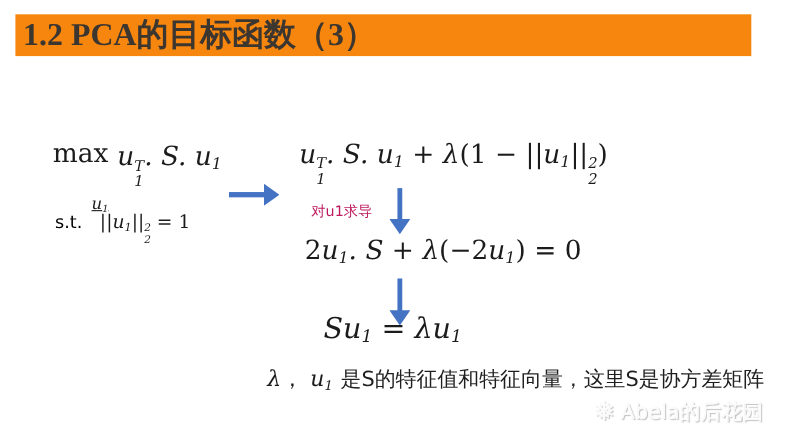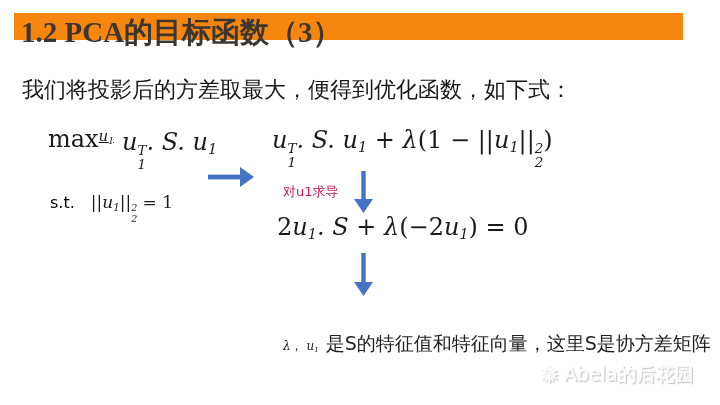--- a/index.html
+++ b/index.html
@@ -7,23 +7,23 @@
     width: 720px; height: 405px;
     background: #ffffff;
     font-family: "DejaVu Sans", sans-serif;
     position: relative; overflow: hidden;
   }
   .slide { position: absolute; inset: 0; background: #ffffff; }
 
   
   .header {
     position: absolute; left: 14px; top: 13px;
-    width: 669px; height: 27px;
+    width: 669px; height: 38px;
     background: #F7860E;
-    display: flex; align-items: flex-start;
+    display: flex; align-items: center;
   }
   .header .title {
     font-family: "Liberation Serif", "DejaVu Serif", serif;
     font-weight: bold; font-size: 29px; color: #3C3631;
     padding-left: 7px; white-space: nowrap; letter-spacing: 0px;
   }
 
   
   .intro {
     position: absolute; left: 22px; top: 75px;
@@ -41,21 +41,21 @@
   .msub { font-style: italic; font-size: 0.60em; vertical-align: -0.28em; }
   .stk {
     display: inline-flex; flex-direction: column;
     font-size: 0.56em; line-height: 1.08;
     vertical-align: -0.36em; font-style: italic; text-align: left;
   }
   .stk span { display: block; }
 
   
   .max-block { position: absolute; left: 48px; top: 127px; display: flex; align-items: flex-start; }
-  .max-col { display: flex; flex-direction: row; align-items: flex-start; }
+  .max-col { display: flex; flex-direction: column; align-items: flex-end; gap: 24px; }
   .mop { font-family: "DejaVu Serif", serif; font-style: normal; font-size: 24px; color: #1B1B1B; line-height: 1.05; }
   .munder { font-size: 15px; margin-top: 0px; text-decoration: underline; }
   .obj-body { font-size: 24px; margin-left: 8px; margin-top: 1px; }
 
   
   .st-block { position: absolute; left: 50px; top: 192px; display: flex; align-items: baseline; }
   .st-label { font-family: "DejaVu Sans", sans-serif; font-size: 16px; color: #000000; }
   .st-body { font-size: 17px; margin-left: 16px; }
 
   
@@ -74,21 +74,21 @@
   
   .arrow-right { position: absolute; left: 208px; top: 167px; }
   .arrow-down-1 { position: absolute; left: 354px; top: 171px; }
   .arrow-down-2 { position: absolute; left: 354px; top: 253px; }
 
   
   .note {
     position: absolute; left: 243px; top: 331px;
     display: flex; align-items: baseline; white-space: nowrap;
   }
-  .note-lead { font-size: 12px; margin-left: 40px; }
+  .note-lead { font-size: 20px; }
   .note-text {
     font-family: "DejaVu Sans", sans-serif; font-size: 19px;
     color: #1F1F1F; margin-left: 7px;
   }
 
   
   .watermark {
     position: absolute; left: 540px; top: 362px;
     display: flex; align-items: center;
     color: #FAFAFA;
@@ -100,21 +100,20 @@
 </style>
 </head>
 <body>
 
 <div class="slide">
 
   <div class="header">
     <span class="title">1.2 PCA的目标函数（3）</span>
   </div>
 
-  <div class="intro">我们将投影后的方差取最大，便得到优化函数，如下式：</div>
 
   <div class="max-block">
     <div class="max-col">
       <span class="mop">max</span>
       <span class="munder math"><span class="mi">u</span><span class="msub">1</span></span>
     </div>
     <span class="obj-body math"><span class="mi">u</span><span class="stk">
           <span>T</span>
           <span>1</span>
         </span><span class="mi">. S. u</span><span class="msub">1</span></span>
@@ -148,20 +147,21 @@
     <polygon points="0,28 9.5,42 19,28" fill="#4573C4"></polygon>
   </svg>
 
   <div class="deriv-eq math"><span class="mr">2</span><span class="mi">u</span><span class="msub">1</span><span class="mi">. S</span><span class="mr"> + </span><span class="mi">λ</span><span class="mr">(−2</span><span class="mi">u</span><span class="msub">1</span><span class="mr">) = 0</span></div>
 
   <svg class="arrow-down-2" width="19" height="43" viewBox="0 0 19 43">
     <rect x="7.3" y="0" width="4.4" height="31" fill="#4573C4"></rect>
     <polygon points="0,29 9.5,43 19,29" fill="#4573C4"></polygon>
   </svg>
 
+  <div class="eigen-eq math"><span class="mi">Su</span><span class="msub">1</span><span class="mr"> = </span><span class="mi">λu</span><span class="msub">1</span></div>
 
   <div class="note">
     <span class="note-lead math"><span class="mi">λ</span><span class="mr">，  </span><span class="mi">u</span><span class="msub">1</span></span>
     <span class="note-text">是S的特征值和特征向量，这里S是协方差矩阵</span>
   </div>
 
   <div class="watermark">
     <span class="wm-icon">❅</span>
     <span class="wm-text">Abela的后花园</span>
   </div>

